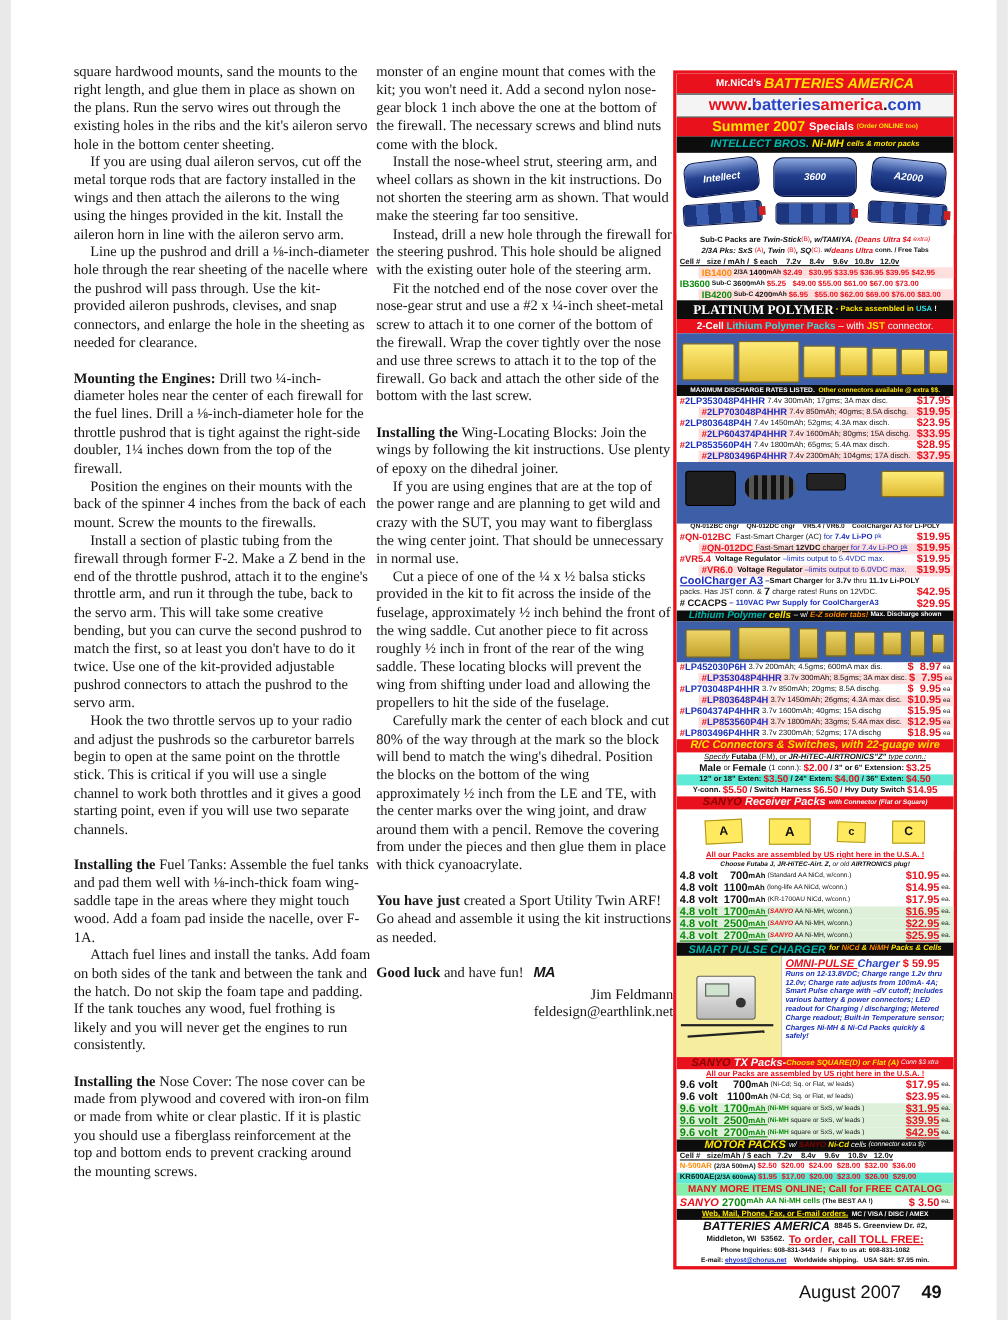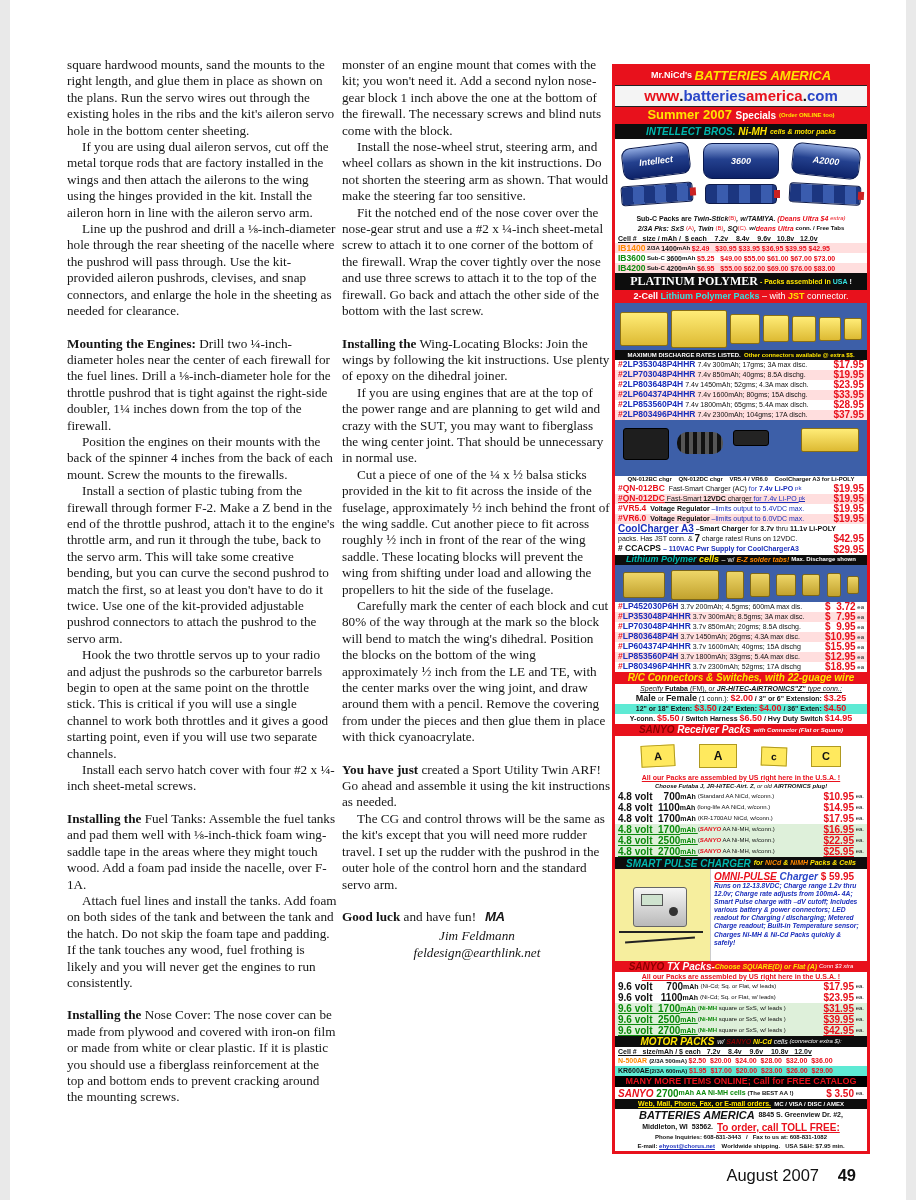--- a/index.html
+++ b/index.html
@@ -8,40 +8,40 @@
   
   .col{position:absolute;top:57px;width:270px;font-family:"Liberation Serif",serif;
        font-size:13.2px;line-height:16.4px;color:#161616;}
   .col1{left:57px;}
   .col2{left:332px;}
   .col p{margin:0;}
   .col p.gap{margin-top:16px;}
   .col p.ind{text-indent:15px;}
   .ma{font-family:"Liberation Sans",sans-serif;font-weight:bold;font-style:italic;
       margin-left:9px;letter-spacing:-0.5px;}
-  .signature{text-align:center;font-style:italic;margin-top:3px;}
+  .signature{text-align:right;margin-top:3px;}
 
   
   .footer{position:absolute;right:50px;top:1166px;font-family:"Liberation Sans",sans-serif;
           font-size:16.5px;color:#111;}
   .pageno{font-weight:bold;margin-left:14px;}
 
   
   .ad{position:absolute;left:602px;top:64px;width:258px;height:1090px;
       border:3px solid #e8111c;background:#fff;display:flex;flex-direction:column;
       overflow:hidden;font-family:"Liberation Sans",sans-serif;box-sizing:border-box;}
   .ar{flex:0 0 auto;display:flex;align-items:center;padding:0 3px;font-size:7.5px;
       line-height:1.1;white-space:nowrap;overflow:hidden;min-width:0;min-height:0;color:#111;}
   .bar{justify-content:center;text-align:center;}
   .bg-red{background:#e8111c;}
   .bg-black{background:#0d0d0d;}
   .bg-url{background:#f4f4f4;border-top:1px solid #222;border-bottom:1px solid #222;}
   .bg-gray{background:#d8d8d8;}
-  .bg-yellow{background:#000000;}
-  .alt{background:#ffdede;}
+  .bg-yellow{background:#86efac;}
+  .alt{background:#ffdede;margin-left:20px;}
   .grn{background:#def0da;}
   .gry{background:#5eead4;}
 
   .seg{white-space:pre;}
   .b{font-weight:bold;} .i{font-style:italic;} .u{text-decoration:underline;}
   .sm{font-size:7px;} .xs{font-size:6px;}
   .f9{font-size:9px;} .f10{font-size:10px;} .f11{font-size:11px;}
   .f12{font-size:12px;} .f13{font-size:13px;} .f15{font-size:15px;}
   .pt{font-size:8.5px;font-weight:bold;}
   .serif{font-family:"Liberation Serif",serif;}
@@ -96,37 +96,36 @@
 <div class="page">
 
   <div class="col col1">
       <p>square hardwood mounts, sand the mounts to the right length, and glue them in place as shown on the plans. Run the servo wires out through the existing holes in the ribs and the kit's aileron servo hole in the bottom center sheeting.</p>
       <p class="ind">If you are using dual aileron servos, cut off the metal torque rods that are factory installed in the wings and then attach the ailerons to the wing using the hinges provided in the kit. Install the aileron horn in line with the aileron servo arm.</p>
       <p class="ind">Line up the pushrod and drill a ⅛-inch-diameter hole through the rear sheeting of the nacelle where the pushrod will pass through. Use the kit-provided aileron pushrods, clevises, and snap connectors, and enlarge the hole in the sheeting as needed for clearance.</p>
       <p class="gap"><b>Mounting the Engines:</b> Drill two ¼-inch-diameter holes near the center of each firewall for the fuel lines. Drill a ⅛-inch-diameter hole for the throttle pushrod that is tight against the right-side doubler, 1¼ inches down from the top of the firewall.</p>
       <p class="ind">Position the engines on their mounts with the back of the spinner 4 inches from the back of each mount. Screw the mounts to the firewalls.</p>
       <p class="ind">Install a section of plastic tubing from the firewall through former F-2. Make a Z bend in the end of the throttle pushrod, attach it to the engine's throttle arm, and run it through the tube, back to the servo arm. This will take some creative bending, but you can curve the second pushrod to match the first, so at least you don't have to do it twice. Use one of the kit-provided adjustable pushrod connectors to attach the pushrod to the servo arm.</p>
       <p class="ind">Hook the two throttle servos up to your radio and adjust the pushrods so the carburetor barrels begin to open at the same point on the throttle stick. This is critical if you will use a single channel to work both throttles and it gives a good starting point, even if you will use two separate channels.</p>
-      <p class="ind">Install each servo hatch cover with four #2 x ¼-inch sheet-metal screws.</p>
       <p class="gap"><b>Installing the</b> Fuel Tanks: Assemble the fuel tanks and pad them well with ⅛-inch-thick foam wing-saddle tape in the areas where they might touch wood. Add a foam pad inside the nacelle, over F-1A.</p>
       <p class="ind">Attach fuel lines and install the tanks. Add foam on both sides of the tank and between the tank and the hatch. Do not skip the foam tape and padding. If the tank touches any wood, fuel frothing is likely and you will never get the engines to run consistently.</p>
       <p class="gap"><b>Installing the</b> Nose Cover: The nose cover can be made from plywood and covered with iron-on film or made from white or clear plastic. If it is plastic you should use a fiberglass reinforcement at the top and bottom ends to prevent cracking around the mounting screws.</p>
     </div>
 
   <div class="col col2">
     <div>
         <p>monster of an engine mount that comes with the kit; you won't need it. Add a second nylon nose-gear block 1 inch above the one at the bottom of the firewall. The necessary screws and blind nuts come with the block.</p>
         <p class="ind">Install the nose-wheel strut, steering arm, and wheel collars as shown in the kit instructions. Do not shorten the steering arm as shown. That would make the steering far too sensitive.</p>
+        <p class="ind">Instead, drill a new hole through the firewall for the steering pushrod. This hole should be aligned with the existing outer hole of the steering arm.</p>
         <p class="ind">Fit the notched end of the nose cover over the nose-gear strut and use a #2 x ¼-inch sheet-metal screw to attach it to one corner of the bottom of the firewall. Wrap the cover tightly over the nose and use three screws to attach it to the top of the firewall. Go back and attach the other side of the bottom with the last screw.</p>
         <p class="gap"><b>Installing the</b> Wing-Locating Blocks: Join the wings by following the kit instructions. Use plenty of epoxy on the dihedral joiner.</p>
         <p class="ind">If you are using engines that are at the top of the power range and are planning to get wild and crazy with the SUT, you may want to fiberglass the wing center joint. That should be unnecessary in normal use.</p>
         <p class="ind">Cut a piece of one of the ¼ x ½ balsa sticks provided in the kit to fit across the inside of the fuselage, approximately ½ inch behind the front of the wing saddle. Cut another piece to fit across roughly ½ inch in front of the rear of the wing saddle. These locating blocks will prevent the wing from shifting under load and allowing the propellers to hit the side of the fuselage.</p>
         <p class="ind">Carefully mark the center of each block and cut 80% of the way through at the mark so the block will bend to match the wing's dihedral. Position the blocks on the bottom of the wing approximately ½ inch from the LE and TE, with the center marks over the wing joint, and draw around them with a pencil. Remove the covering from under the pieces and then glue them in place with thick cyanoacrylate.</p>
         <p class="gap"><b>You have just</b> created a Sport Utility Twin ARF! Go ahead and assemble it using the kit instructions as needed.</p>
-        <p class="ind">The CG and control throws will be the same as the kit's except that you will need more rudder travel. I set up the rudder with the pushrod in the outer hole of the control horn and the standard servo arm.</p>
         <p class="gap"><b>Good luck</b> and have fun!<span class="ma">MA</span></p>
       </div>
     <div class="signature">
       <div>Jim Feldmann</div>
       <div>feldesign@earthlink.net</div>
     </div>
   </div>
 
   <div class="ad">
     <div class="ar bar bg-red" style="height:18px">
@@ -366,21 +365,21 @@
         <div class="gpk" style="width:16px;height:20px"></div>
         <div class="gpk" style="width:12px;height:22px"></div>
         <div class="gpk" style="width:10px;height:16px"></div>
       </div>
     </div>
 
     <div class="ar" style="height:10px">
         <span class="seg red b pt">#</span>
         <span class="seg blue b pt">LP452030P6H</span>
         <span class="seg sm"> 3.7v 200mAh; 4.5gms; 600mA max dis. </span>
-        <span class="seg red b push f10">$  3.72</span>
+        <span class="seg red b push f10">$  8.97</span>
         <span class="seg xs"> ea</span>
       </div>
     <div class="ar alt" style="height:10px">
         <span class="seg red b pt">#</span>
         <span class="seg blue b pt">LP353048P4HHR</span>
         <span class="seg sm"> 3.7v 300mAh; 8.5gms; 3A max disc. </span>
         <span class="seg red b push f10">$  7.95</span>
         <span class="seg xs"> ea</span>
       </div>
     <div class="ar" style="height:10px">

